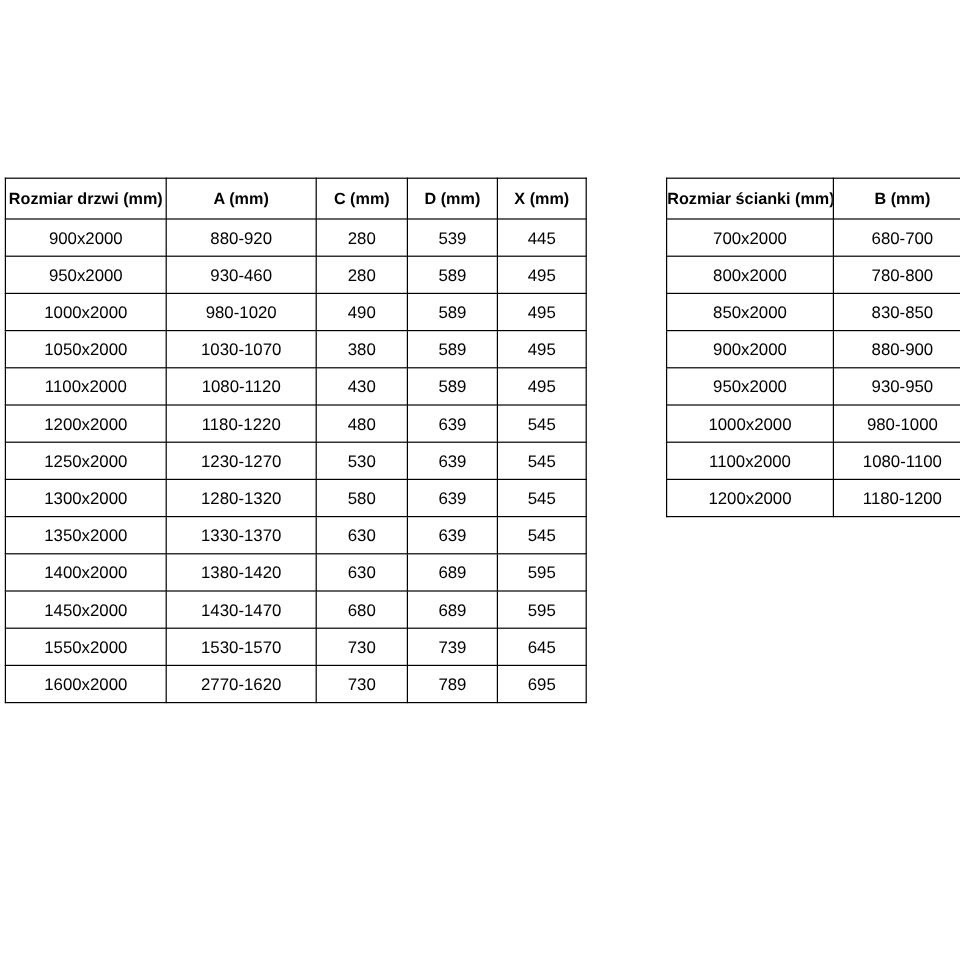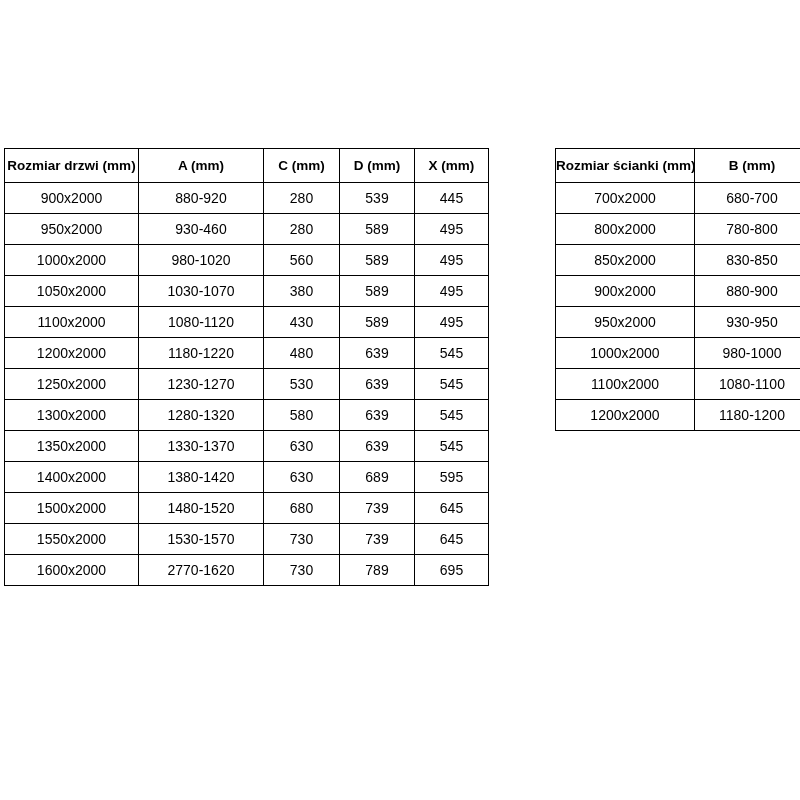--- a/index.html
+++ b/index.html
@@ -88,21 +88,21 @@
         <tr>
           <td>950x2000</td>
           <td>930-460</td>
           <td>280</td>
           <td>589</td>
           <td>495</td>
         </tr>
         <tr>
           <td>1000x2000</td>
           <td>980-1020</td>
-          <td>560</td>
+          <td>490</td>
           <td>589</td>
           <td>495</td>
         </tr>
         <tr>
           <td>1050x2000</td>
           <td>1030-1070</td>
           <td>380</td>
           <td>589</td>
           <td>495</td>
         </tr>
@@ -142,25 +142,25 @@
           <td>545</td>
         </tr>
         <tr>
           <td>1400x2000</td>
           <td>1380-1420</td>
           <td>630</td>
           <td>689</td>
           <td>595</td>
         </tr>
         <tr>
-          <td>1500x2000</td>
-          <td>1480-1520</td>
+          <td>1450x2000</td>
+          <td>1430-1470</td>
           <td>680</td>
-          <td>739</td>
-          <td>645</td>
+          <td>689</td>
+          <td>595</td>
         </tr>
         <tr>
           <td>1550x2000</td>
           <td>1530-1570</td>
           <td>730</td>
           <td>739</td>
           <td>645</td>
         </tr>
         <tr>
           <td>1600x2000</td>

